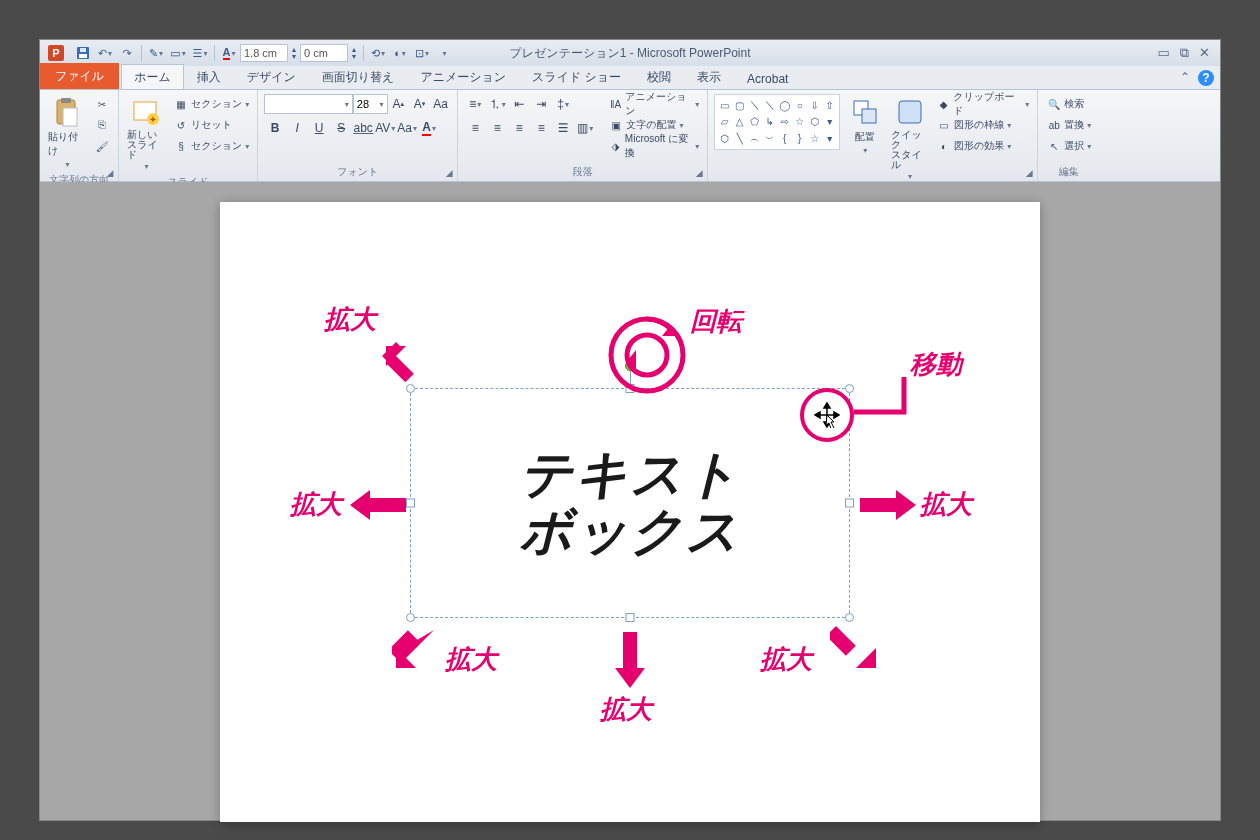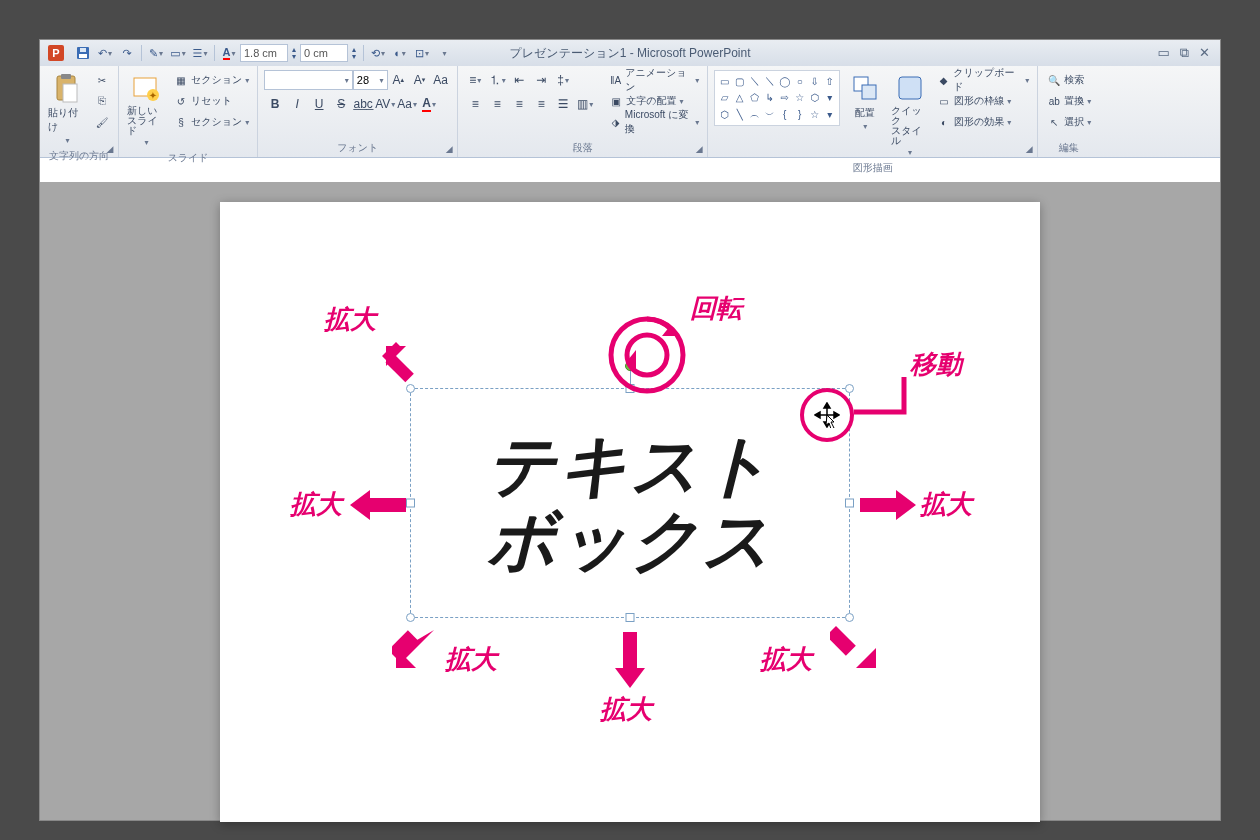--- a/index.html
+++ b/index.html
@@ -49,21 +49,21 @@
   
   .slide-area { position: absolute; top: 142px; left: 0; right: 0; bottom: 0; background: #a7a7a7; padding: 20px 20px 0 20px; }
   .slide { width: 820px; height: 620px; margin: 0 auto; background: #fff; position: relative; box-shadow: 0 2px 10px rgba(0,0,0,0.3); }
 
   .textbox-sel { position: absolute; left: 190px; top: 186px; width: 440px; height: 230px; border: 1px dashed #7aa0c4; }
   .handle { position: absolute; width: 9px; height: 9px; background: #fff; border: 1px solid #7aa0c4; border-radius: 50%; }
   .handle.sq { border-radius: 0; }
   .rot-handle { position: absolute; left: 50%; top: -28px; transform: translateX(-50%); width: 10px; height: 10px; background: #6fbf3f; border: 1px solid #4a8a2a; border-radius: 50%; }
   .rot-line { position: absolute; left: 50%; top: -20px; width: 1px; height: 20px; background: #7aa0c4; }
 
-  .textbox-content { position: absolute; inset: 0; display: flex; align-items: center; justify-content: center; font-size: 68px; font-weight: 900; color: #1a1a1a; line-height: 1.1; text-align: center; font-family: "Yu Gothic", "Meiryo", sans-serif; font-style: italic; letter-spacing: 2px; }
+  .textbox-content { position: absolute; inset: 0; display: flex; align-items: center; justify-content: center; font-size: 52px; font-weight: 900; color: #1a1a1a; line-height: 1.1; text-align: center; font-family: "Yu Gothic", "Meiryo", sans-serif; font-style: italic; letter-spacing: 2px; }
 
   .annot { position: absolute; color: #e6006f; font-weight: 900; font-size: 26px; font-style: italic; font-family: "Yu Gothic", "Meiryo", sans-serif; }
   .annot-arrow { position: absolute; color: #e6006f; }
   .annot svg, .annot-arrow svg { display: block; }
 
   .move-circle { position: absolute; width: 54px; height: 54px; border: 4px solid #e6006f; border-radius: 50%; display: flex; align-items: center; justify-content: center; background: #fff; }
   .move-cursor { font-size: 18px; }
 
   .rotate-ring { position: absolute; left: 384px; top: 110px; width: 86px; height: 86px; }
 
@@ -113,20 +113,36 @@
 
     <div class="title">プレゼンテーション1 - Microsoft PowerPoint</div>
 
     <div class="win-ctrls">
       <span>▭</span>
       <span>⧉</span>
       <span>✕</span>
     </div>
   </div>
 
+  <div class="ribbon-tabs">
+    <div class="tab file">ファイル</div>
+    <div class="tab active">ホーム</div>
+    <div class="tab">挿入</div>
+    <div class="tab">デザイン</div>
+    <div class="tab">画面切り替え</div>
+    <div class="tab">アニメーション</div>
+    <div class="tab">スライド ショー</div>
+    <div class="tab">校閲</div>
+    <div class="tab">表示</div>
+    <div class="tab">Acrobat</div>
+    <div class="help-ctrls">
+      <span>⌃</span>
+      <span class="help">?</span>
+    </div>
+  </div>
 
   <div class="ribbon">
 
     <div class="rgroup">
       <div class="content">
         <div class="big-btn">
           <div class="ico">
               <svg width="28" height="32">
                 <rect x="4" y="4" width="18" height="24" rx="2" fill="#d9b36a" stroke="#a88540"></rect>
                 <rect x="8" y="2" width="10" height="5" rx="1" fill="#888"></rect>
@@ -371,21 +387,21 @@
         <div class="handle" style="right:-5px;top:-5px"></div>
         <div class="handle sq" style="left:-5px;top:50%;transform:translateY(-50%)"></div>
         <div class="handle sq" style="right:-5px;top:50%;transform:translateY(-50%)"></div>
         <div class="handle" style="left:-5px;bottom:-5px"></div>
         <div class="handle sq" style="left:50%;bottom:-5px;transform:translateX(-50%)"></div>
         <div class="handle" style="right:-5px;bottom:-5px"></div>
         <div class="textbox-content" style="white-space:pre-line">テキスト
 ボックス</div>
       </div>
 
-      <div class="annot" style="left:470px;top:89px">回転</div>
+      <div class="annot" style="left:470px;top:102px">回転</div>
       <div class="rotate-ring">
         <svg width="86" height="86" viewBox="0 0 86 86">
           <circle cx="43" cy="43" r="36" fill="none" stroke="#e6006f" stroke-width="5"></circle>
           <path d="M43 7 a36 36 0 0 1 25 11" fill="none" stroke="#e6006f" stroke-width="5"></path>
           <polygon points="66,14 74,24 58,24" fill="#e6006f"></polygon>
           <circle cx="43" cy="43" r="20" fill="none" stroke="#e6006f" stroke-width="5"></circle>
           <polygon points="24,48 32,38 32,58" fill="#e6006f"></polygon>
         </svg>
       </div>
 

